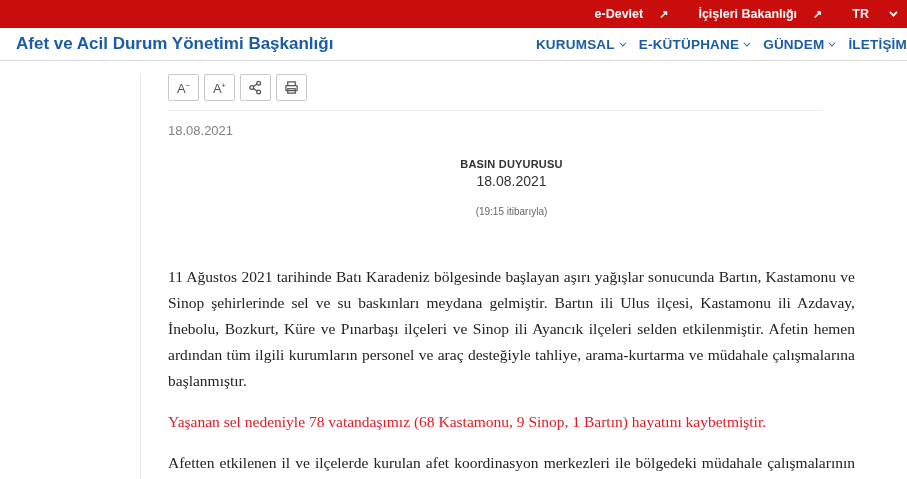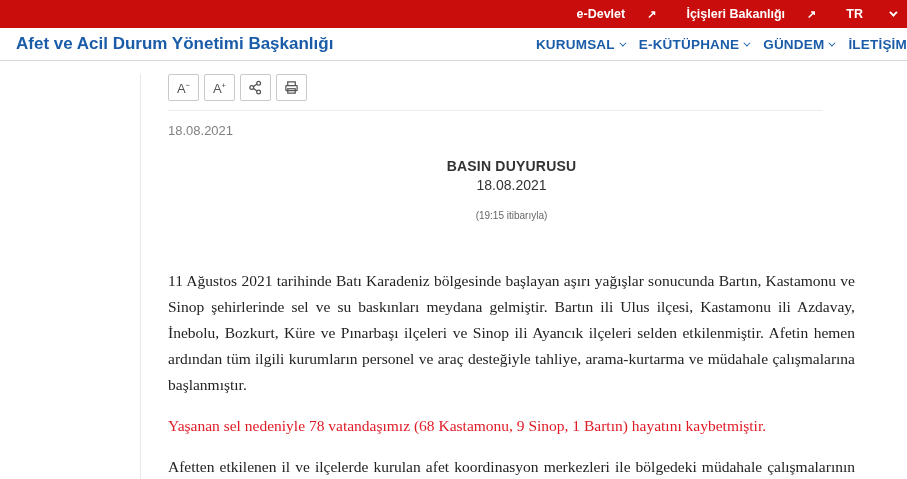--- a/index.html
+++ b/index.html
@@ -3,21 +3,21 @@
 <meta charset="utf-8">
 <style>
   * { margin:0; padding:0; box-sizing:border-box; }
   html,body { width:907px; height:479px; background:#fff; overflow:hidden;
               font-family:"Liberation Sans", sans-serif; }
 
   
   .topbar { height:28px; background:#c90c0c; display:flex; align-items:center;
             justify-content:flex-end; gap:30px; padding-right:12px; }
   .topbar-link { color:#fff; font-size:12.5px; font-weight:bold; display:flex;
-                 align-items:center; gap:22px; cursor:pointer; }
+                 align-items:center; gap:16px; cursor:pointer; }
   .ext-arrow { font-size:11px; font-weight:bold; }
   .chev { width:6px; height:6px; border-right:2px solid currentColor;
           border-bottom:2px solid currentColor; transform:rotate(45deg) translateY(-2px);
           display:inline-block; margin-left:4px; }
 
   
   .siteheader { height:33px; display:flex; align-items:center;
                 justify-content:space-between; padding-left:16px;
                 border-bottom:1px solid #d8d8d8; background:#fff; }
   .brand { color:#1a5ca8; font-size:17px; font-weight:bold; white-space:nowrap; }
@@ -37,21 +37,21 @@
   .tool-btn { width:31px; height:27px; background:#fff; border:1px solid #c9c9c9;
               border-radius:2px; color:#555; font-size:13px; display:flex;
               align-items:center; justify-content:center; cursor:pointer; }
   .tool-btn svg { display:block; }
 
   .title-rule { border:none; border-top:1px solid #ececec; margin:9px 32px 0 0; }
 
   .article-date { margin-top:12px; color:#818181; font-size:13px; }
 
   .press-block { text-align:center; margin-top:20px; color:#333; }
-  .press-heading { font-size:14px; font-weight:bold; letter-spacing:.2px; }
+  .press-heading { font-size:11px; font-weight:bold; letter-spacing:.2px; }
   .press-date { font-size:14px; margin-top:3px; }
   .press-note { font-size:10px; color:#666; margin-top:17px; }
 
   .body-copy { font-family:"Liberation Serif", serif; }
   .body-copy p { font-size:15.5px; line-height:1.68; color:#232323;
                  text-align:justify; margin-top:15px; }
   .body-copy p.first { margin-top:47px; }
   .body-copy p.alert { color:#e01b26; }
 </style>
 </head>

